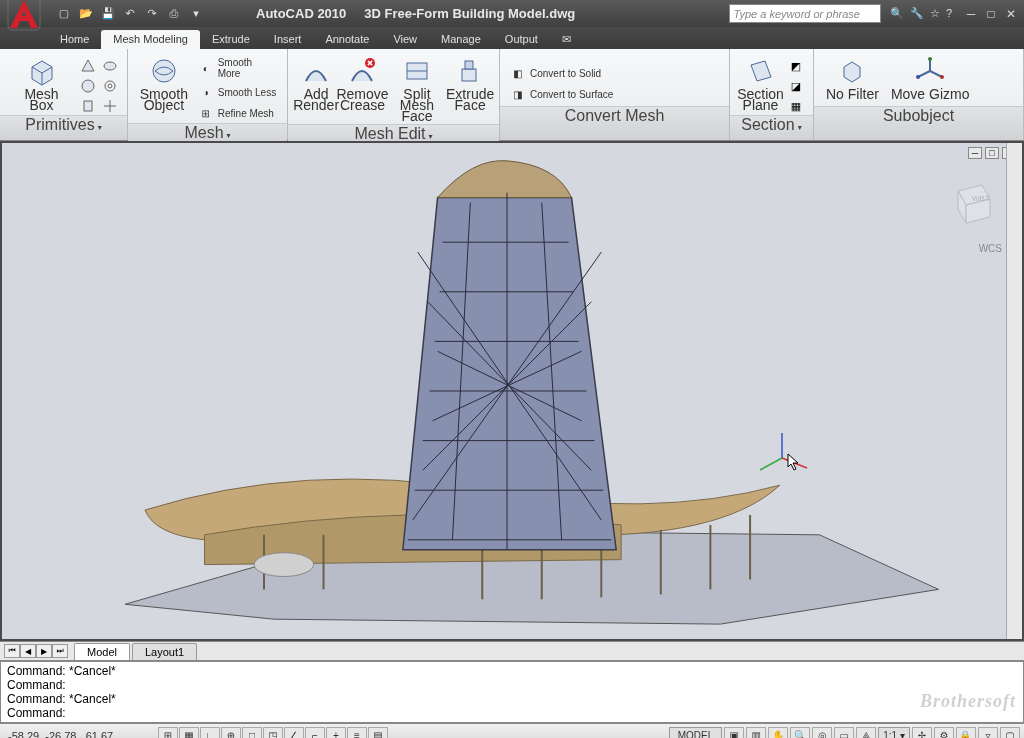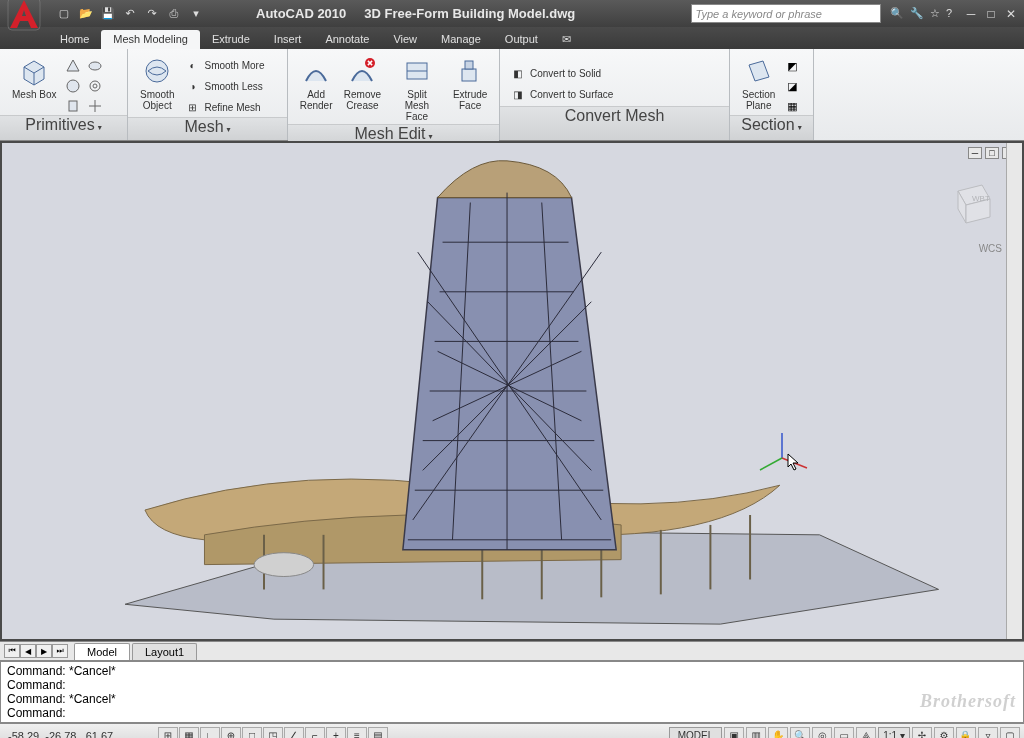--- a/index.html
+++ b/index.html
@@ -5,41 +5,41 @@
 * { margin: 0; padding: 0; box-sizing: border-box; font-family: "Segoe UI", Tahoma, sans-serif; }
 body { width: 1024px; height: 738px; background: #4a4a4a; overflow: hidden; font-size: 11px; }
 
 
 .titlebar { height: 27px; background: linear-gradient(to bottom, #5a5a5a, #3f3f3f); display: flex; align-items: center; color: #e8e8e8; }
 .app-logo { width: 40px; height: 40px; margin: 2px 4px; position: relative; z-index: 10; }
 .app-logo svg { width: 100%; height: 100%; }
 .qat { display: flex; gap: 2px; margin-left: 6px; }
 .qat-btn { width: 20px; height: 18px; display: flex; align-items: center; justify-content: center; color: #ddd; cursor: pointer; border-radius: 2px; }
 .title-text { margin-left: 50px; font-size: 13px; font-weight: bold; display: flex; gap: 18px; }
-.search-box { margin-left: auto; width: 190px; height: 19px; background: #fff; border: 1px solid #888; color: #888; font-style: italic; padding: 0 4px; font-size: 11px; display: flex; align-items: center; }
+.search-box { margin-left: auto; width: 152px; height: 19px; background: #fff; border: 1px solid #888; color: #888; font-style: italic; padding: 0 4px; font-size: 11px; display: flex; align-items: center; }
 .title-icons { display: flex; gap: 6px; margin: 0 10px; color: #ddd; }
 .title-icons span { cursor: pointer; }
 .win-controls { display: flex; gap: 2px; margin-right: 4px; }
 .win-btn { width: 18px; height: 16px; display: flex; align-items: center; justify-content: center; color: #ddd; cursor: pointer; font-size: 12px; }
 
 
 .menutabs { height: 22px; background: linear-gradient(to bottom, #4a4a4a, #3a3a3a); display: flex; padding-left: 48px; align-items: flex-end; }
 .menutab { padding: 3px 12px 4px; color: #e0e0e0; cursor: pointer; font-size: 11px; border-top-left-radius: 3px; border-top-right-radius: 3px; }
 .menutab.active { background: #f5f6f7; color: #333; }
 .envelope-icon { margin-left: 12px; color: #ddd; display: flex; align-items: center; padding-bottom: 3px; }
 
 
 .ribbon { height: 92px; background: linear-gradient(to bottom, #f7f8f9, #e8eaec); display: flex; border-bottom: 1px solid #888; }
 .ribbon-panel { border-right: 1px solid #b8bcc0; display: flex; flex-direction: column; }
 .panel-body { flex: 1; display: flex; align-items: flex-start; padding: 4px 6px 0; }
 .panel-title { height: 34px; background: linear-gradient(to bottom, #e0e2e4, #d0d2d4); text-align: center; font-size: 16px; color: #444; line-height: 17px; border-top: 1px solid #c8cacc; position: relative; }
 .panel-title.has-arrow::after { content: "▾"; font-size: 8px; margin-left: 3px; }
 .big-btn { display: flex; flex-direction: column; align-items: center; padding: 2px 6px; cursor: pointer; border-radius: 3px; text-align: center; min-width: 44px; }
 .big-btn .ico { width: 32px; height: 32px; display: flex; align-items: center; justify-content: center; margin-bottom: 2px; }
-.big-btn .lbl { font-size: 10px; color: #333; line-height: 11px; white-space: pre-line; }
+.big-btn .lbl { font-size: 14px; color: #333; line-height: 11px; white-space: pre-line; }
 .small-btns { display: flex; flex-direction: column; gap: 1px; padding-top: 2px; }
 .small-btn { display: flex; align-items: center; gap: 4px; padding: 2px 4px; cursor: pointer; border-radius: 2px; font-size: 10px; color: #333; }
 .small-btn .sico { width: 16px; height: 16px; display: flex; align-items: center; justify-content: center; }
 .icon-col { display: flex; flex-direction: column; gap: 2px; padding-top: 4px; margin: 0 2px; }
 .icon-col .sq { width: 18px; height: 18px; display: flex; align-items: center; justify-content: center; cursor: pointer; }
 
 
 .viewport { height: 500px; background: #d6d8e0; position: relative; border: 2px solid #4a4a4a; overflow: hidden; }
 .vp-controls { position: absolute; top: 4px; right: 6px; display: flex; gap: 3px; }
 .vp-ctrl { width: 14px; height: 12px; border: 1px solid #888; background: #e8e8e8; font-size: 9px; display: flex; align-items: center; justify-content: center; cursor: pointer; }
@@ -279,20 +279,44 @@
       </div>
       <div class="icon-col">
         <div class="sq">◩</div>
         <div class="sq">◪</div>
         <div class="sq">▦</div>
       </div>
     </div>
     <div class="panel-title has-arrow">Section</div>
   </div>
 
+  <div class="ribbon-panel" style="flex:1">
+    <div class="panel-body">
+      <div class="big-btn">
+        <div class="ico">
+            <svg width="32" height="32" viewBox="0 0 32 32">
+              <path d="M8 12 L16 7 L24 12 L24 22 L16 27 L8 22 Z" stroke="#4a6a9a" fill="#dde6f0"></path>
+            </svg>
+          </div>
+        <div class="lbl">No Filter</div>
+      </div>
+      <div class="big-btn">
+        <div class="ico">
+            <svg width="32" height="32" viewBox="0 0 32 32">
+              <path d="M16 16 L16 4 M16 16 L28 22 M16 16 L4 22" stroke="#4a6a9a" stroke-width="2"></path>
+              <circle cx="16" cy="4" r="2" fill="#3a7a3a"></circle>
+              <circle cx="28" cy="22" r="2" fill="#aa3333"></circle>
+              <circle cx="4" cy="22" r="2" fill="#3355aa"></circle>
+            </svg>
+          </div>
+        <div class="lbl">Move Gizmo</div>
+      </div>
+    </div>
+    <div class="panel-title">Subobject</div>
+  </div>
 </div>
 
 <div class="viewport">
   <svg class="building-svg" viewBox="0 0 1020 500">
 
     <path d="M120 465 L380 390 L820 395 L940 450 L720 485 L270 480 Z" fill="#b8bcc8" stroke="#555"></path>
 
     <path d="M140 370 Q300 320 480 350 Q650 380 780 345 Q720 400 560 395 Q380 390 200 400 Q150 395 140 370 Z" fill="#c4a878" stroke="#7a6848"></path>
     <path d="M200 395 Q400 360 620 385 L620 420 L200 425 Z" fill="#b09868" stroke="#7a6848"></path>
 

